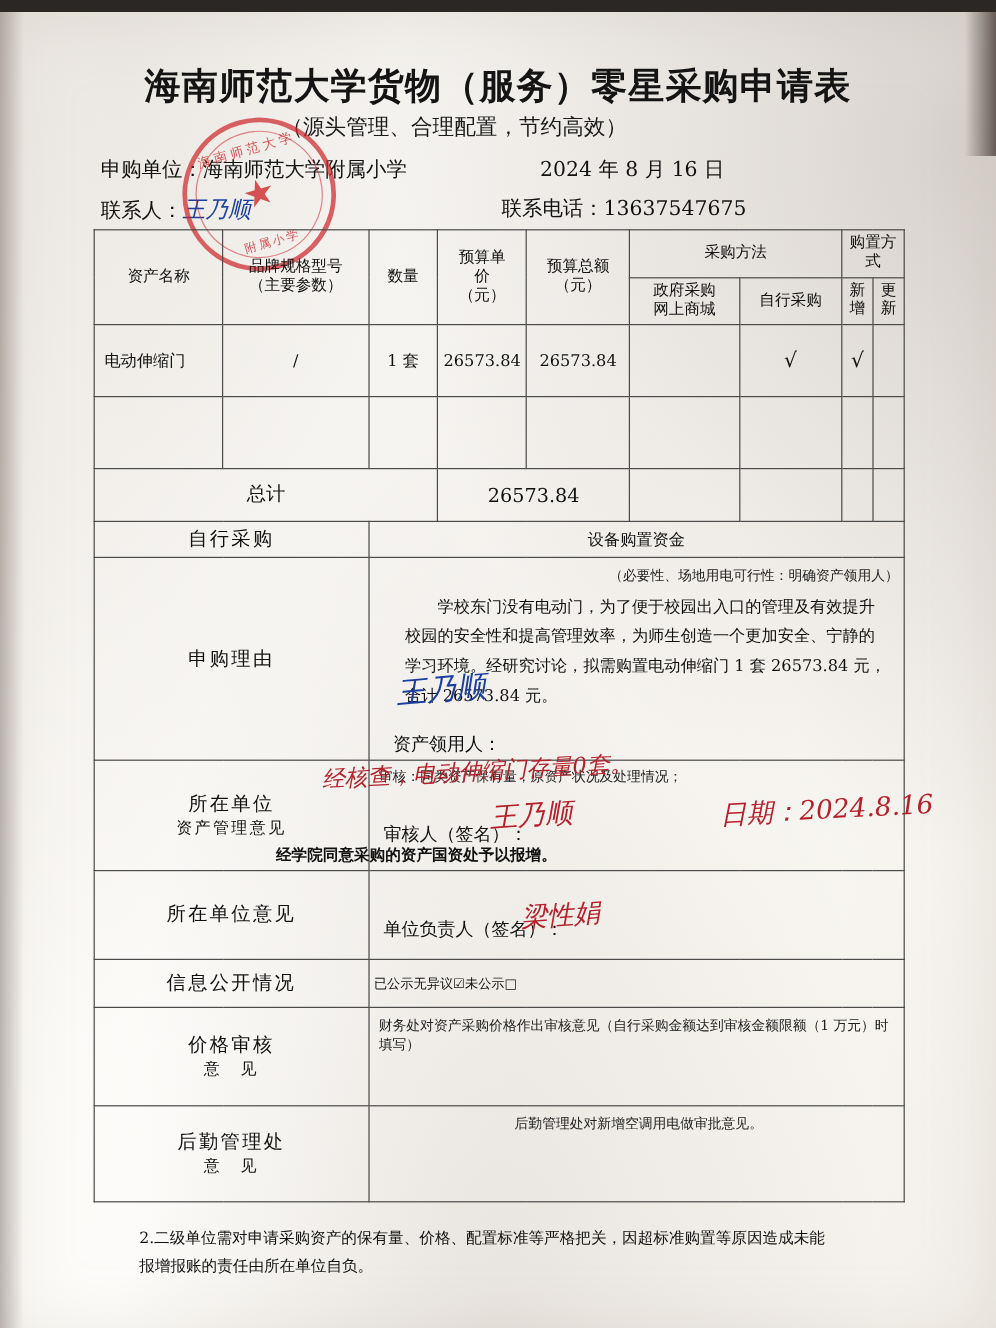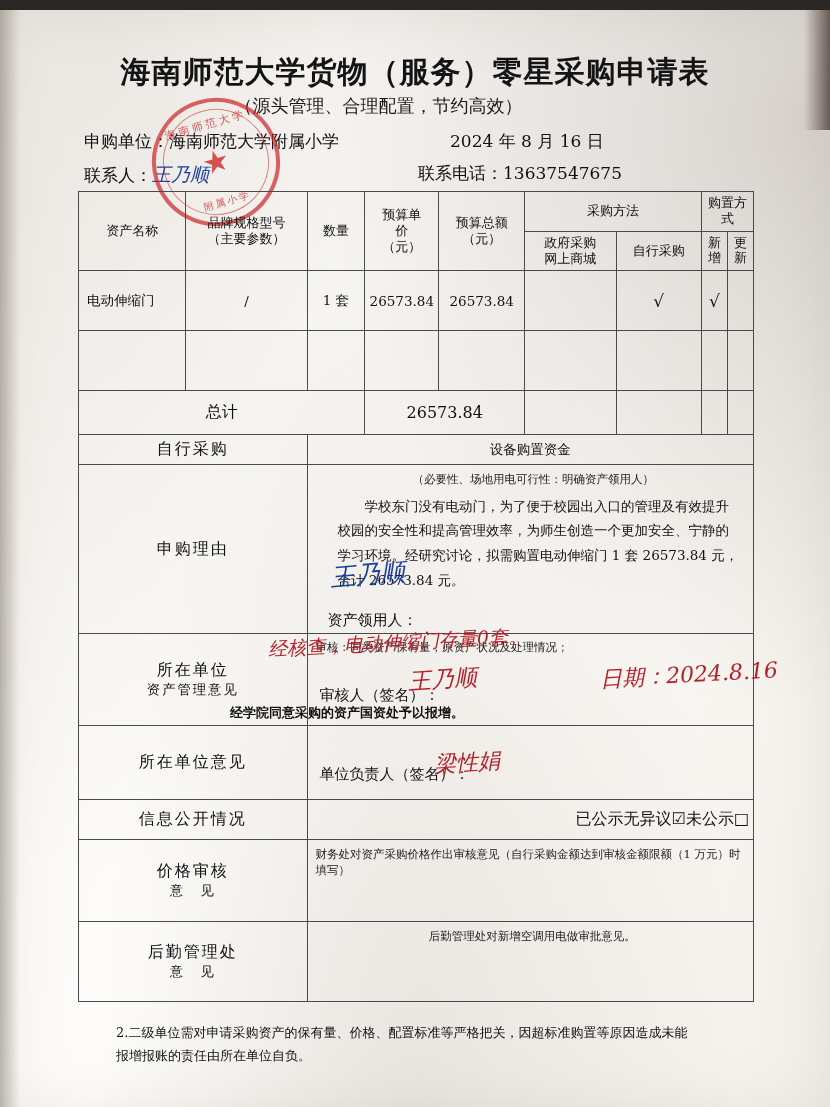--- a/index.html
+++ b/index.html
@@ -231,21 +231,21 @@
       </tr>
 
       <tr style="height:30px">
         <td colspan="2" class="label-cell">自行采购</td>
         <td colspan="7">设备购置资金</td>
       </tr>
 
       <tr style="height:168px">
         <td colspan="2" class="label-cell">申购理由</td>
         <td colspan="7" style="vertical-align:top;position:relative">
-          <div class="tiny" style="text-align:center;padding:4px 0 0 6px">（必要性、场地用电可行性：明确资产领用人）</div>
+          <div class="tiny" style="text-align:right;padding:4px 0 0 6px">（必要性、场地用电可行性：明确资产领用人）</div>
           <div class="reason">
             <span class="ind">学校东门没有电动门，为了便于校园出入口的管理及有效提升校园的安全性和提高管理效率，为师生创造一个更加安全、宁静的学习环境。经研究讨论，拟需购置电动伸缩门 1 套 26573.84 元，合计 26573.84 元。</span>
           </div>
           <div style="text-align:left;padding-left:16px;margin-top:14px;font-size:15px">资产领用人：</div>
         </td>
       </tr>
 
       <tr style="height:92px">
         <td colspan="2" class="label-cell">
           <span>所在单位</span>
@@ -260,21 +260,21 @@
       <tr style="height:74px">
         <td colspan="2" class="label-cell">所在单位意见</td>
         <td colspan="7" style="vertical-align:top">
           <div style="text-align:left;padding:36px 0 0 8px;font-size:15px">单位负责人（签名）：</div>
         </td>
       </tr>
 
       <tr style="height:40px">
         <td colspan="2" class="label-cell">信息公开情况</td>
         <td colspan="7">
-          <div style="display:flex;justify-content:flex-end;font-size:16px">
+          <div style="display:flex;justify-content:flex-start;font-size:11px">
             <span>已公示无异议☑</span>
             <span>未公示□</span>
           </div>
         </td>
       </tr>
 
       <tr style="height:82px">
         <td colspan="2" class="label-cell">
           <span>价格审核</span>
           <small>意　见</small>

